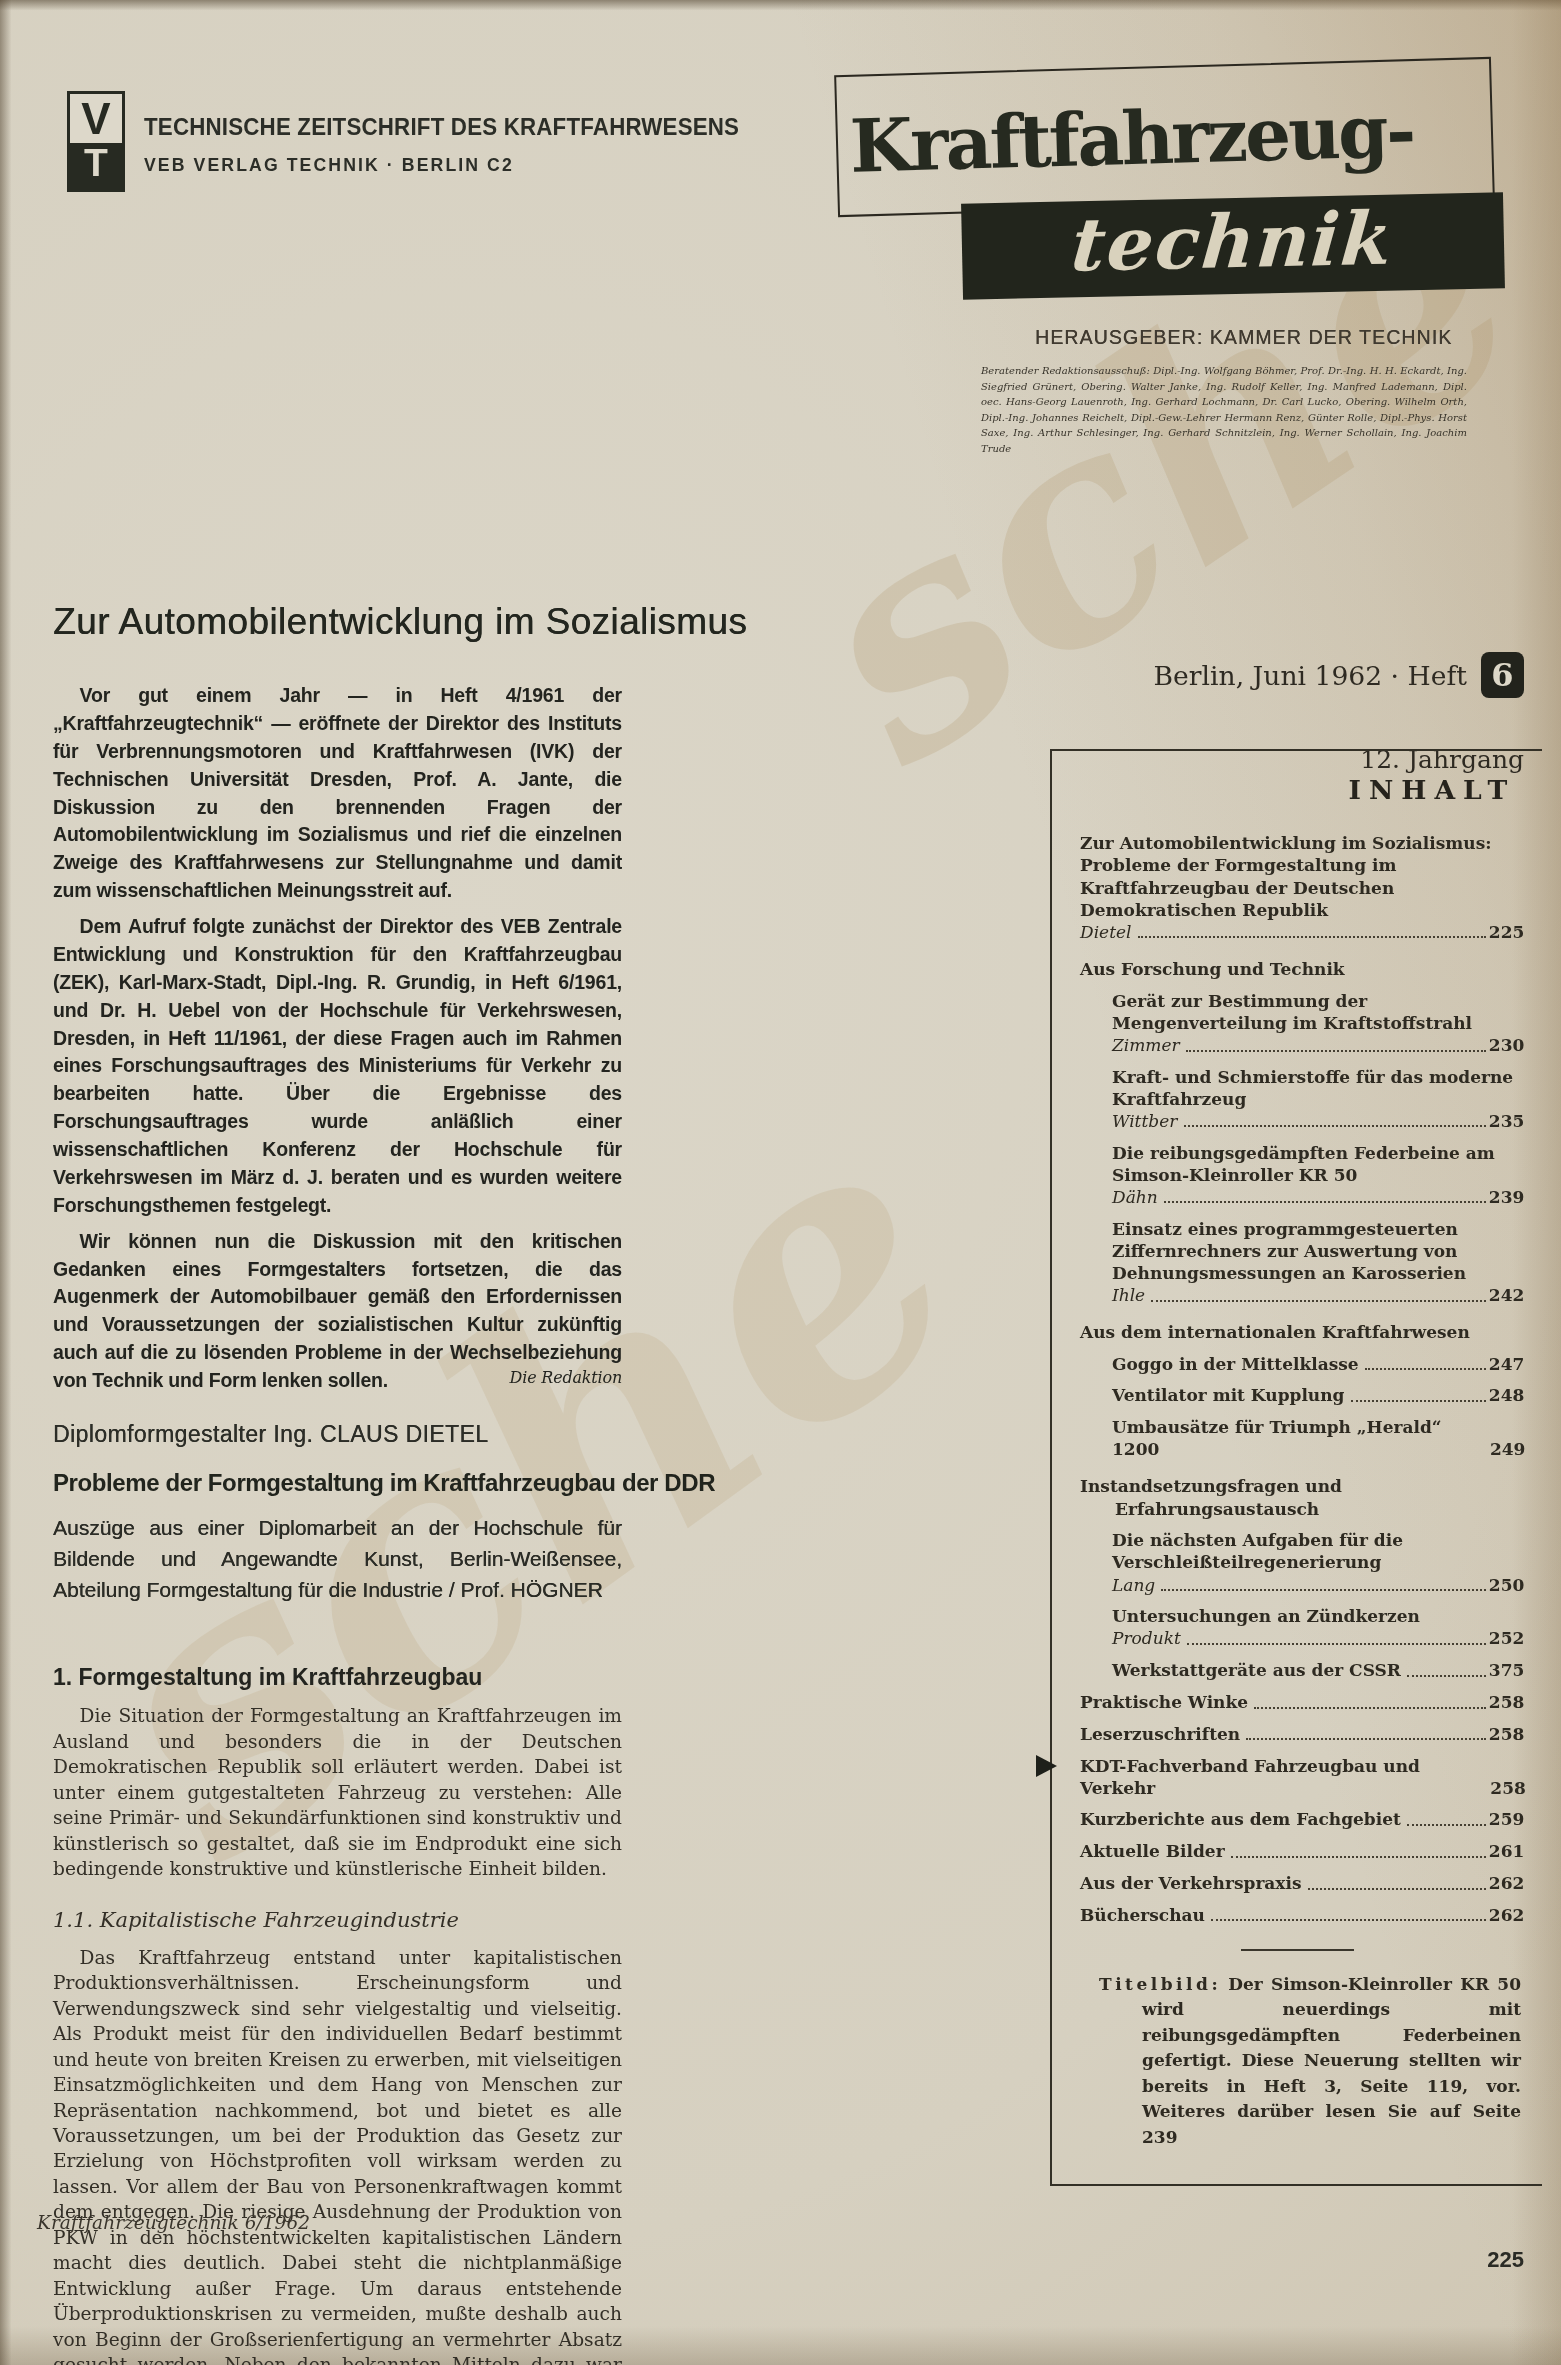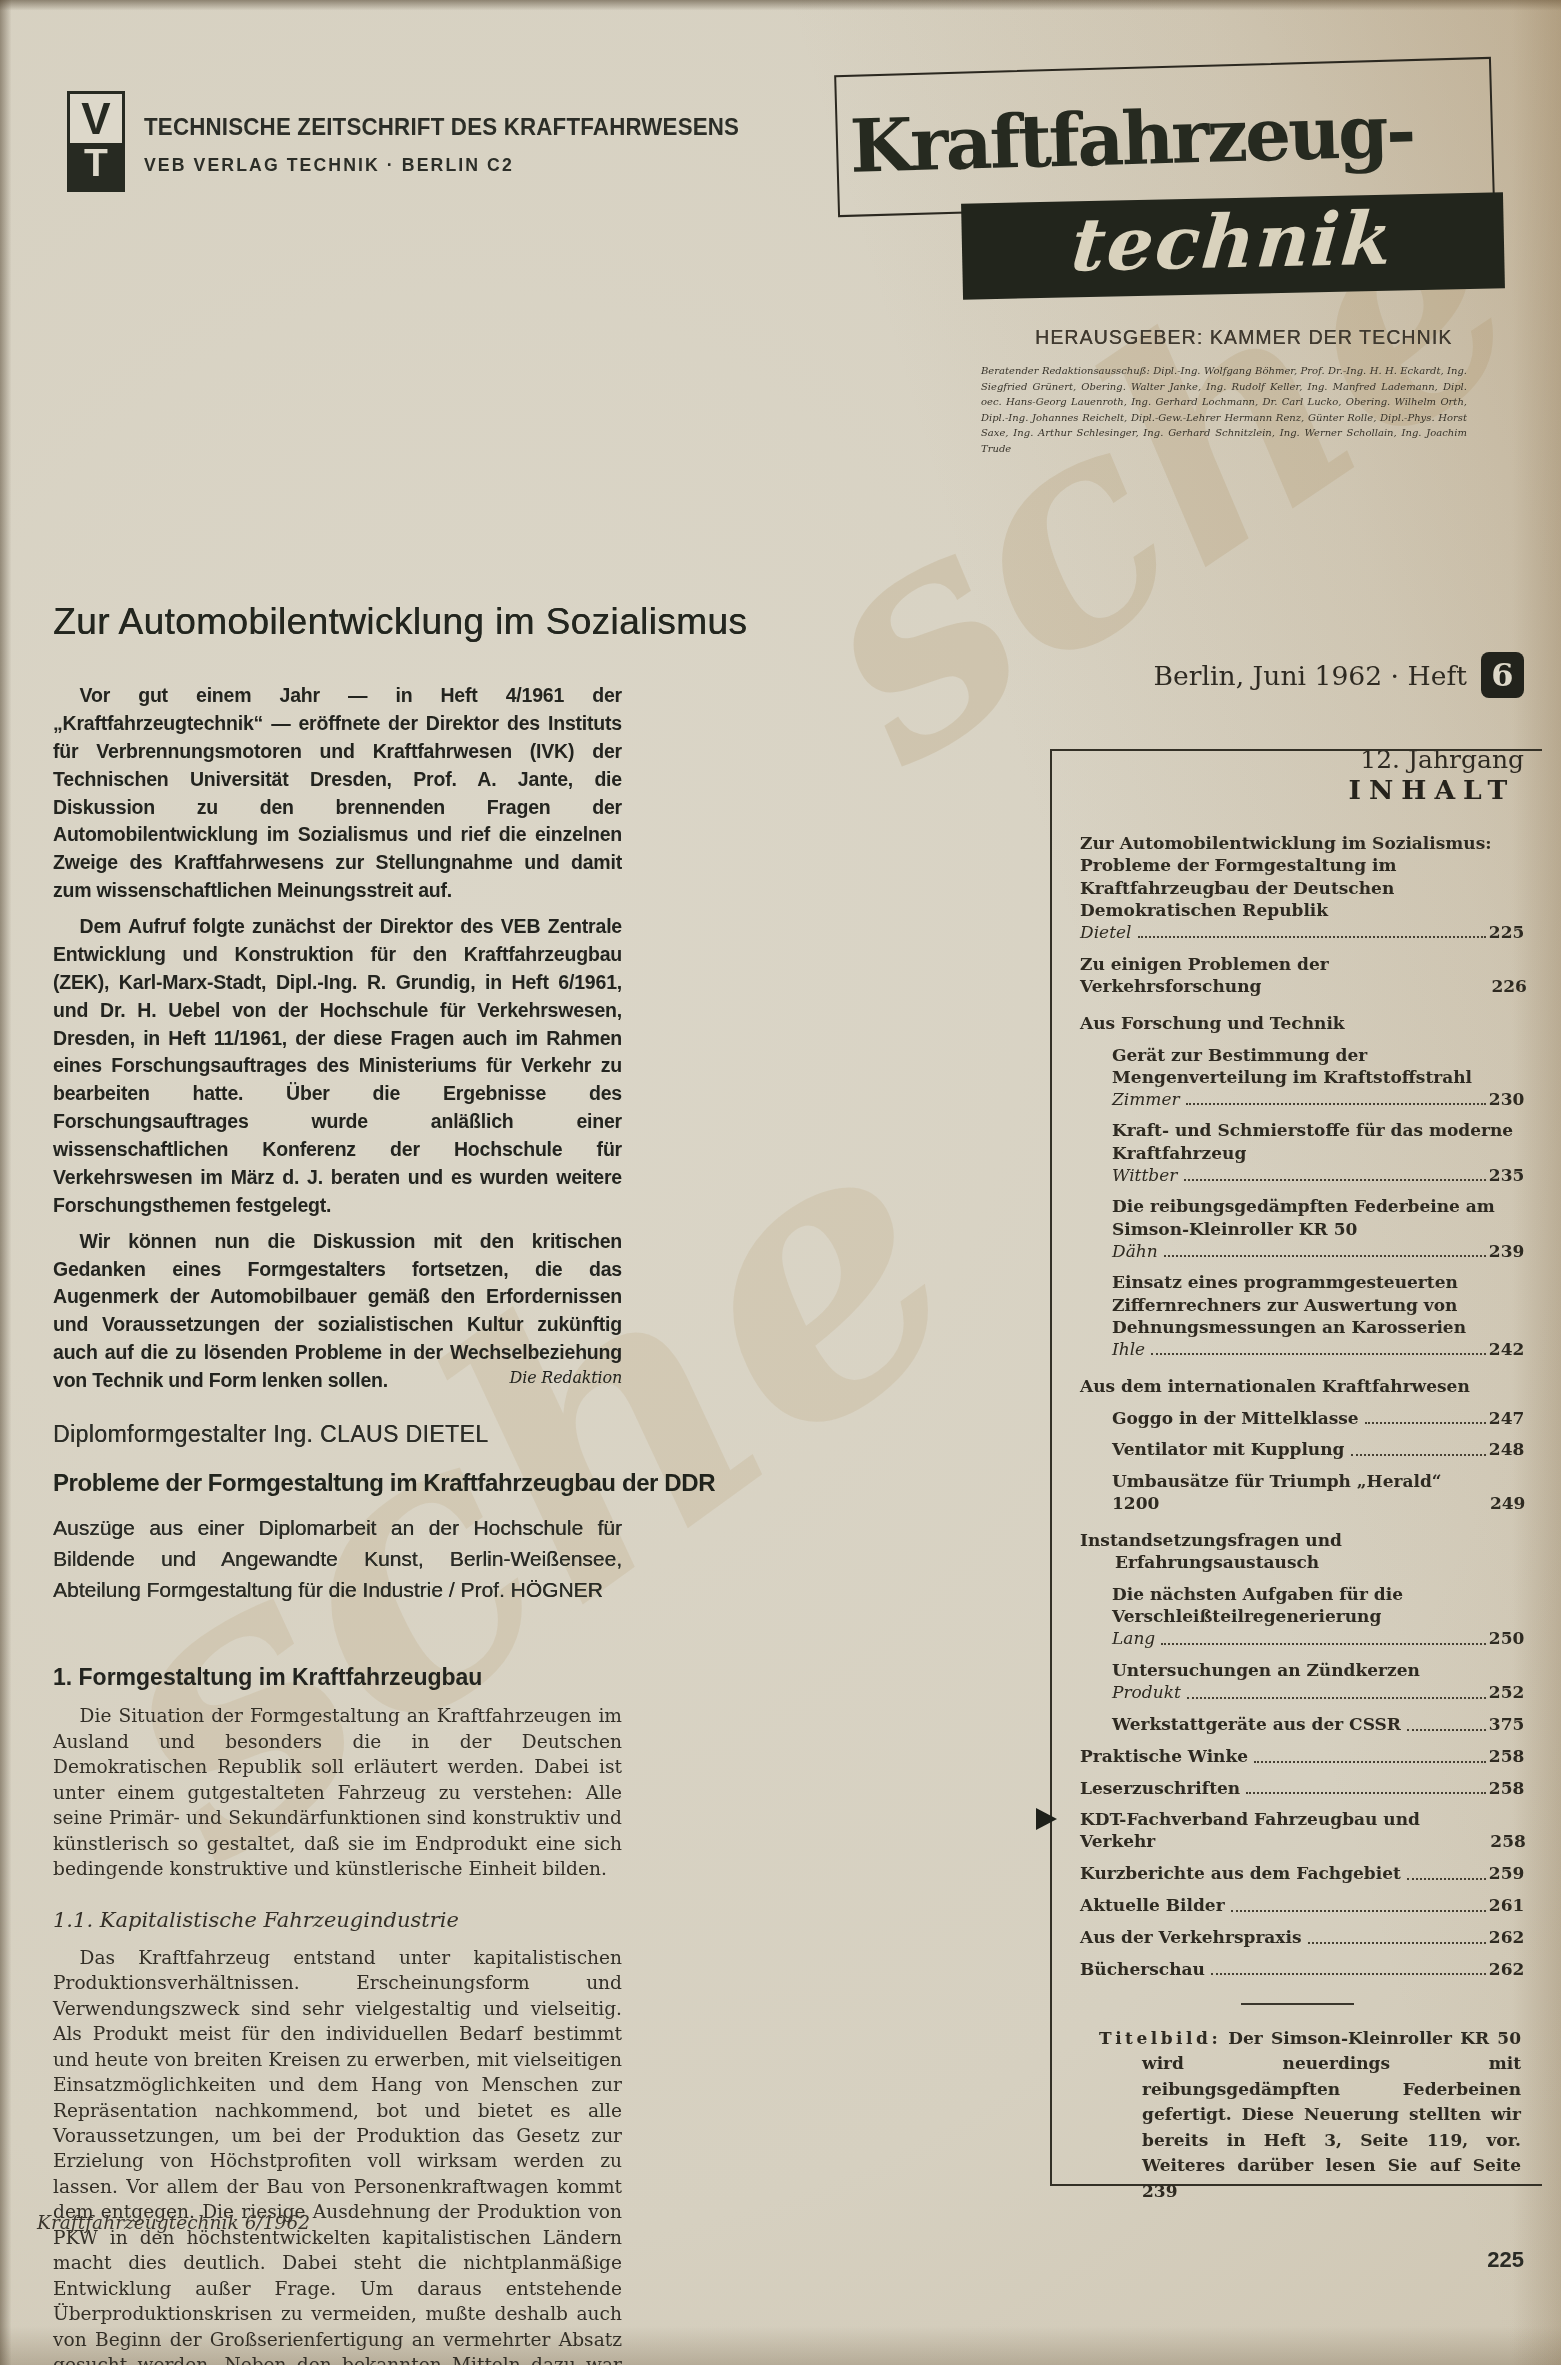--- a/index.html
+++ b/index.html
@@ -155,27 +155,20 @@
     <div class="inhalt-title">INHALT</div>
     <div class="toc">
         <div class="toc-entry">
           <div class="toc-t">Zur Automobilentwicklung im Sozialismus: Probleme der Formgestaltung im Kraftfahrzeugbau der Deutschen Demokratischen Republik</div>
           <div class="toc-line">
             <span class="toc-a">Dietel</span>
             <span class="dots"></span>
             <span class="pg">225</span>
           </div>
         </div>
-        <div class="toc-entry">
-          <div class="toc-line">
-            <span class="toc-t">Zu einigen Problemen der Verkehrsforschung</span>
-            <span class="spacer"></span>
-            <span class="pg">226</span>
-          </div>
-        </div>
         <div class="toc-section">Aus Forschung und Technik</div>
         <div class="toc-entry ind">
           <div class="toc-t">Gerät zur Bestimmung der Mengenverteilung im Kraftstoffstrahl</div>
           <div class="toc-line">
             <span class="toc-a">Zimmer</span>
             <span class="dots"></span>
             <span class="pg">230</span>
           </div>
         </div>
         <div class="toc-entry ind">

